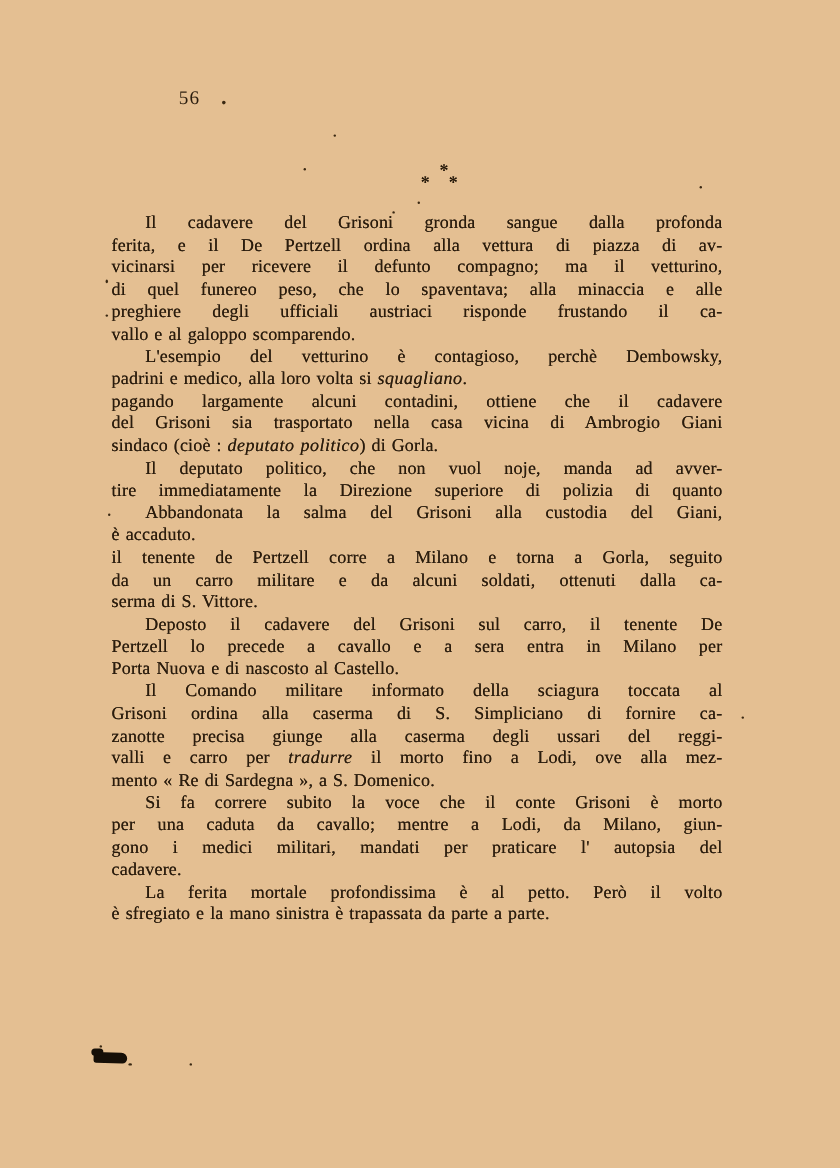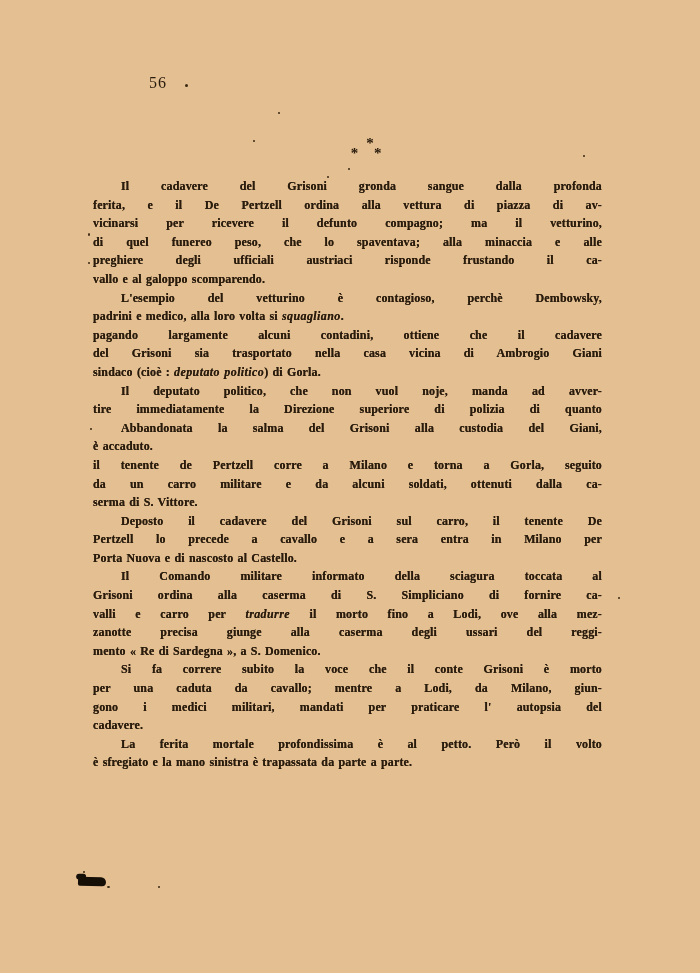--- a/index.html
+++ b/index.html
@@ -25,26 +25,25 @@
     font-size:15px;
     font-weight:bold;
     color:#241708;
   }
   .asterism .row-top{display:block;line-height:10px;text-indent:8px;}
   .asterism .row-bottom{display:block;line-height:11px;letter-spacing:6px;text-indent:6px;}
   .text-block{
     position:absolute;
     left:93px;top:177px;
     width:509px;
-    font-size:12px;
+    font-size:15px;
     line-height:18.6px;
     letter-spacing:0.15px;
     word-spacing:1px;
     text-shadow:0 0 0.5px rgba(30,18,6,0.85);
-    font-weight:bold;
   }
   .line{
     text-align:justify;
     text-align-last:justify;
     height:18.6px;
     white-space:nowrap;
   }
   .line.last{text-align-last:left;}
   .line.first{text-indent:28px;}
   .it{font-style:italic;letter-spacing:0.4px;}
@@ -97,22 +96,22 @@
     <div class="line first"><span>Abbandonata la salma del Grisoni alla custodia del Giani,</span></div>
     <div class="line last"><span>è accaduto.</span></div>
     <div class="line"><span>il tenente de Pertzell corre a Milano e torna a Gorla, seguito</span></div>
     <div class="line"><span>da un carro militare e da alcuni soldati, ottenuti dalla ca-</span></div>
     <div class="line last"><span>serma di S. Vittore.</span></div>
     <div class="line first"><span>Deposto il cadavere del Grisoni sul carro, il tenente De</span></div>
     <div class="line"><span>Pertzell lo precede a cavallo e a sera entra in Milano per</span></div>
     <div class="line last"><span>Porta Nuova e di nascosto al Castello.</span></div>
     <div class="line first"><span>Il Comando militare informato della sciagura toccata al</span></div>
     <div class="line"><span>Grisoni ordina alla caserma di S. Simpliciano di fornire ca-</span></div>
+    <div class="line"><span>zanotte precisa giunge alla caserma degli ussari del reggi-</span></div>
     <div class="line"><span>valli e carro per </span><span class="it">tradurre</span><span> il morto fino a Lodi, ove alla mez-</span></div>
-    <div class="line"><span>zanotte precisa giunge alla caserma degli ussari del reggi-</span></div>
     <div class="line last"><span>mento « Re di Sardegna », a S. Domenico.</span></div>
     <div class="line first"><span>Si fa correre subito la voce che il conte Grisoni è morto</span></div>
     <div class="line"><span>per una caduta da cavallo; mentre a Lodi, da Milano, giun-</span></div>
     <div class="line"><span>gono i medici militari, mandati per praticare l' autopsia del</span></div>
     <div class="line last"><span>cadavere.</span></div>
     <div class="line first"><span>La ferita mortale profondissima è al petto. Però il volto</span></div>
     <div class="line last"><span>è sfregiato e la mano sinistra è trapassata da parte a parte.</span></div>
   </div>
 
 <div class="smudge"></div>

